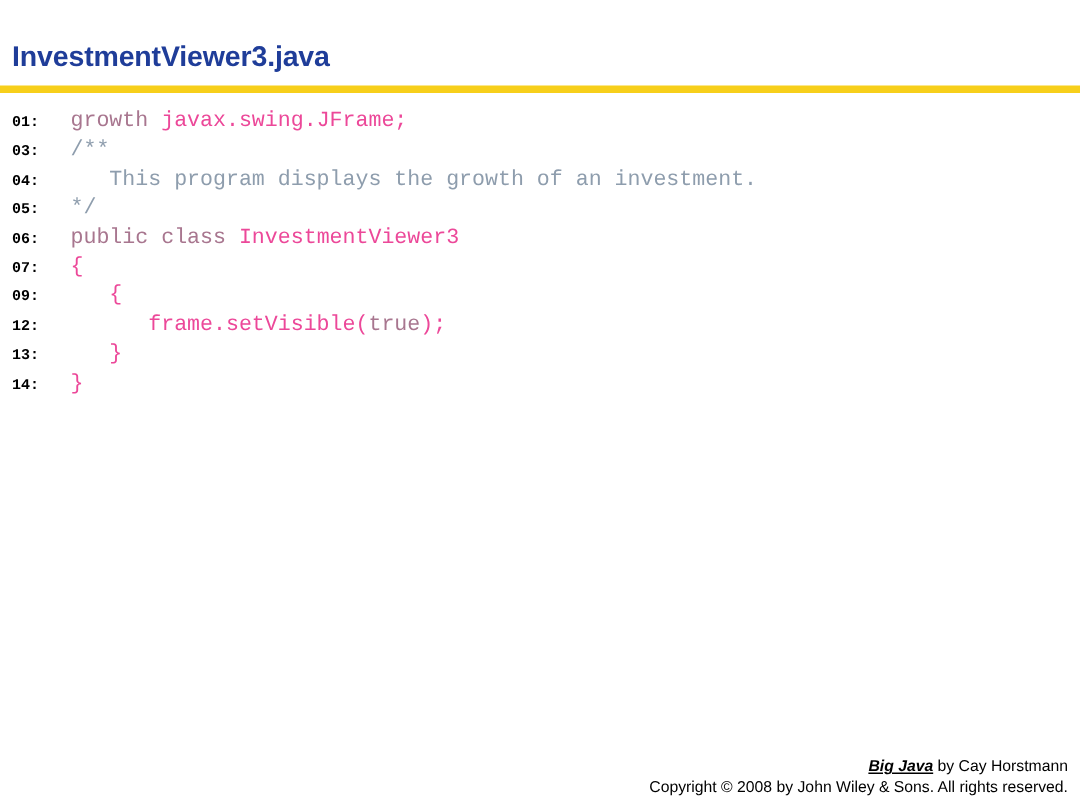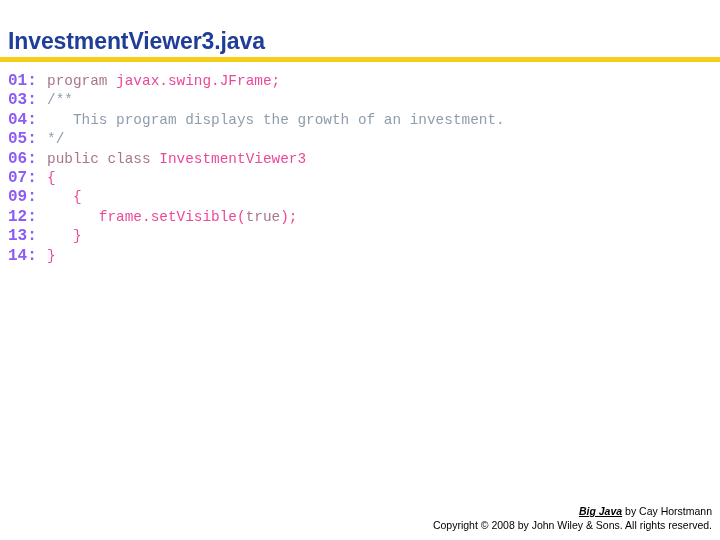--- a/index.html
+++ b/index.html
@@ -15,21 +15,21 @@
     font-family: "Liberation Sans", sans-serif;
     -webkit-font-smoothing: none;
   }
 
   
   #slide-title {
     position: absolute;
     left: 8px;
     top: 28px;
     font-family: "Liberation Sans", sans-serif;
-    font-size: 23px;
+    font-size: 19px;
     font-weight: bold;
     color: #1f3d99;
     letter-spacing: -0.1px;
     white-space: nowrap;
   }
   #title-rule {
     position: absolute;
     left: 0px;
     top: 57px;
     width: 720px;
@@ -47,24 +47,24 @@
   .code-line {
     height: 19.4px;
     line-height: 19.4px;
     white-space: pre;
     font-family: "Liberation Mono", "DejaVu Sans Mono", monospace;
     font-size: 14.4px;
   }
   .line-number {
     display: inline-block;
     width: 39px;
-    color: #8b5cf6;
+    color: #000000;
     font-weight: bold;
     font-family: "Liberation Mono", "DejaVu Sans Mono", monospace;
-    font-size: 16px;
+    font-size: 10px;
   }
   .code-text {
     white-space: pre;
   }
   .tok-plain   { color: #ec4899; }
   .tok-keyword { color: #a8768f; }
   .tok-comment { color: #8e9dad; }
 
   
   #footer {
@@ -87,21 +87,21 @@
   }
 </style>
 </head>
 <body>
 
 <div id="slide-title">InvestmentViewer3.java</div>
 
 <div id="title-rule"></div>
 
 <div id="code-listing">
-    <div class="code-line"><span class="line-number">01:</span><span><span class="code-text tok-keyword">program</span><span class="code-text tok-plain"> javax.swing.JFrame;</span></span></div>
+    <div class="code-line"><span class="line-number">01:</span><span><span class="code-text tok-keyword">growth</span><span class="code-text tok-plain"> javax.swing.JFrame;</span></span></div>
     <div class="code-line"><span class="line-number">03:</span><span><span class="code-text tok-comment">/**</span></span></div>
     <div class="code-line"><span class="line-number">04:</span><span><span class="code-text tok-comment">   This program displays the growth of an investment.</span></span></div>
     <div class="code-line"><span class="line-number">05:</span><span><span class="code-text tok-comment">*/</span></span></div>
     <div class="code-line"><span class="line-number">06:</span><span><span class="code-text tok-keyword">public class</span><span class="code-text tok-plain"> InvestmentViewer3</span></span></div>
     <div class="code-line"><span class="line-number">07:</span><span><span class="code-text tok-plain">{</span></span></div>
     <div class="code-line"><span class="line-number">09:</span><span><span class="code-text tok-plain">   {</span></span></div>
     <div class="code-line"><span class="line-number">12:</span><span><span class="code-text tok-plain">      frame.setVisible(</span><span class="code-text tok-keyword">true</span><span class="code-text tok-plain">);</span></span></div>
     <div class="code-line"><span class="line-number">13:</span><span><span class="code-text tok-plain">   }</span></span></div>
     <div class="code-line"><span class="line-number">14:</span><span><span class="code-text tok-plain">}</span></span></div>
   </div>

